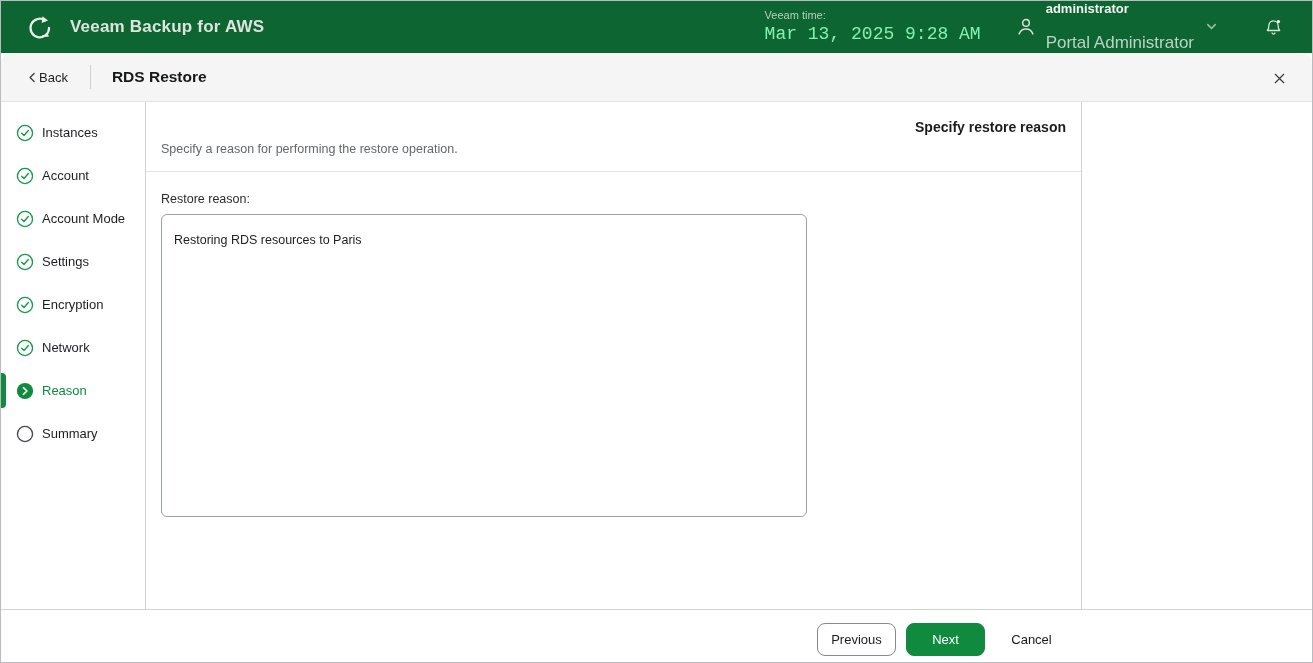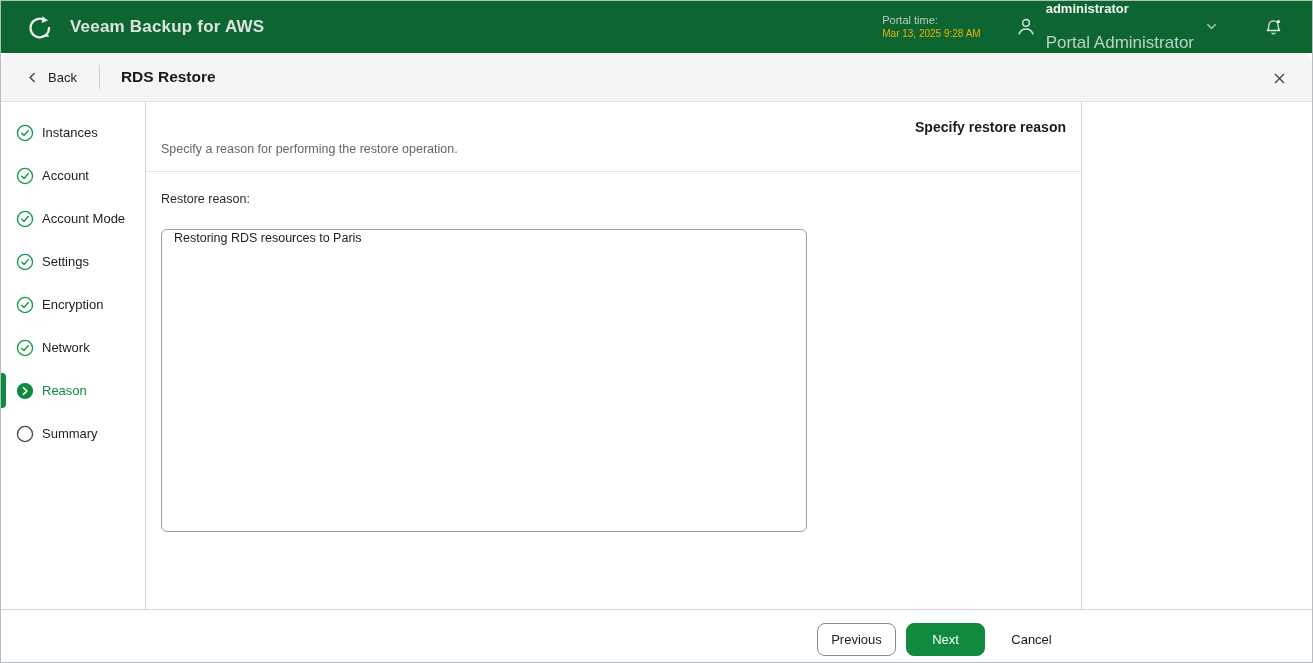--- a/index.html
+++ b/index.html
@@ -13,36 +13,36 @@
 
   
   .topbar{
     height:52px; background:#0d6632; display:flex; align-items:center;
     padding:0 28px 0 25px; color:#e4e9e4;
   }
   .logo{ width:27px; height:27px; display:flex; align-items:center; }
   .app-title{ margin-left:17px; font-size:17px; font-weight:bold; color:#dde3dd; letter-spacing:.2px; }
   .server-time{ margin-left:auto; line-height:1.25; }
   .server-time .lbl{ font-size:11px; color:#b7cdbd; }
-  .server-time .val{ font-size:10px; color:#eab308; }
+  .server-time .val{ font-size:18px; color:#86efac;font-family:Liberation Mono, monospace; }
   .user-block{ display:flex; align-items:center; margin-left:34px; }
   .user-avatar{ width:22px; height:22px; margin-right:9px; display:flex; }
   .user-text{ line-height:1.2; }
   .user-name{ font-size:13px; font-weight:bold; color:#f2f5f2; }
   .user-role{ font-size:17px; color:#bdd2c3;margin-top:16px; }
   .hdr-chevron{ margin-left:10px; display:flex; }
   .bell-wrap{ margin-left:44px; position:relative; display:flex; cursor:pointer; }
 
   
   .toolbar{
     position:relative; height:49px; background:#f5f5f5;
     border-radius:10px 10px 0 0; display:flex; align-items:center;
     border-bottom:1px solid #e2e2e2;
   }
-  .back-btn{ display:flex; align-items:center; gap:9px; margin-left:25px; cursor:pointer;
+  .back-btn{ display:flex; align-items:center; margin-left:25px; cursor:pointer;
     background:none; border:none; font-family:inherit; font-size:13px; color:#1c1e21; }
   .tb-divider{ width:1px; height:24px; background:#cfcfcf; margin:0 21px 0 22px; }
   .page-title{ font-size:15.5px; font-weight:bold; color:#16181a; }
   .close-btn{ position:absolute; right:18px; top:10px; width:30px; height:30px; border:none;
     background:none; cursor:pointer; display:flex; align-items:center; justify-content:center; }
 
   
   .body{ display:flex; height:507px; background:#fff; }
 
   .sidebar{ width:145px; border-right:1px solid #d2d2d2; padding-top:9px; }
@@ -57,22 +57,22 @@
   .step-label{ margin-left:8px; font-size:13px; color:#1c1e21; }
   .step.active .step-label{ color:#0f8a3e; }
 
   .content{ width:936px; border-right:1px solid #d2d2d2; }
   .content-header{ height:70px; padding:17px 15px 0; border-bottom:1px solid #e4e4e4; }
   .content-heading{ font-size:14px; font-weight:bold; color:#1a1c1e;text-align:right; }
   .content-sub{ margin-top:7px; font-size:12.5px; color:#63676b; }
   .content-body{ padding:17px 15px; }
   .field-label{ font-size:12.5px; color:#2a2c2e; }
   .reason-textarea{
-    display:block; margin-top:22px; width:646px; height:303px; resize:none;
-    border:1px solid #9aa0a3; border-radius:6px; padding:0 12px;
+    display:block; margin-top:7px; width:646px; height:303px; resize:none;
+    border:1px solid #9aa0a3; border-radius:6px; padding:17px 12px;
     font-family:"Liberation Sans", sans-serif; font-size:12.5px; color:#1c1e21;
     background:#fff; outline:none; line-height:1.35;
   }
   .rightpane{ flex:1; background:#fff; }
 
   
   .footer{ position:relative; height:62px; background:#fff; border-top:1px solid #d4d4d4; }
   .btn{ position:absolute; top:13px; height:33px; font-family:inherit; font-size:13px;
     border-radius:8px; cursor:pointer; }
   .btn-previous{ left:816px; width:79px; background:#fff; border:1px solid #85898d; color:#1c1e21; }
@@ -90,21 +90,21 @@
     <span class="logo">
       <svg viewBox="0 0 32 32" width="27" height="27">
         <path d="M22.5 7.5 A11 11 0 1 0 27.3 16.5" fill="none" stroke="#e9eee9" stroke-width="2.6" stroke-linecap="round"></path>
         <path d="M19.5 2.8 L26.2 7.6 L18.6 10.6 Z" fill="#e9eee9"></path>
         <path d="M20 26 l6 0" stroke="#e9eee9" stroke-width="2" stroke-linecap="round"></path>
       </svg>
     </span>
     <span class="app-title">Veeam Backup for AWS</span>
 
     <div class="server-time">
-      <div class="lbl">Portal time:</div>
+      <div class="lbl">Veeam time:</div>
       <div class="val">Mar 13, 2025 9:28 AM</div>
     </div>
 
     <div class="user-block">
       <span class="user-avatar">
         <svg viewBox="0 0 24 24" width="22" height="22">
           <circle cx="12" cy="7.5" r="3.6" fill="none" stroke="#d7e2da" stroke-width="1.6"></circle>
           <path d="M4.5 19.5 c1.8-4.4 5.2-5.3 7.5-5.3 s5.7 .9 7.5 5.3" fill="none" stroke="#d7e2da" stroke-width="1.6" stroke-linecap="round"></path>
         </svg>
       </span>

